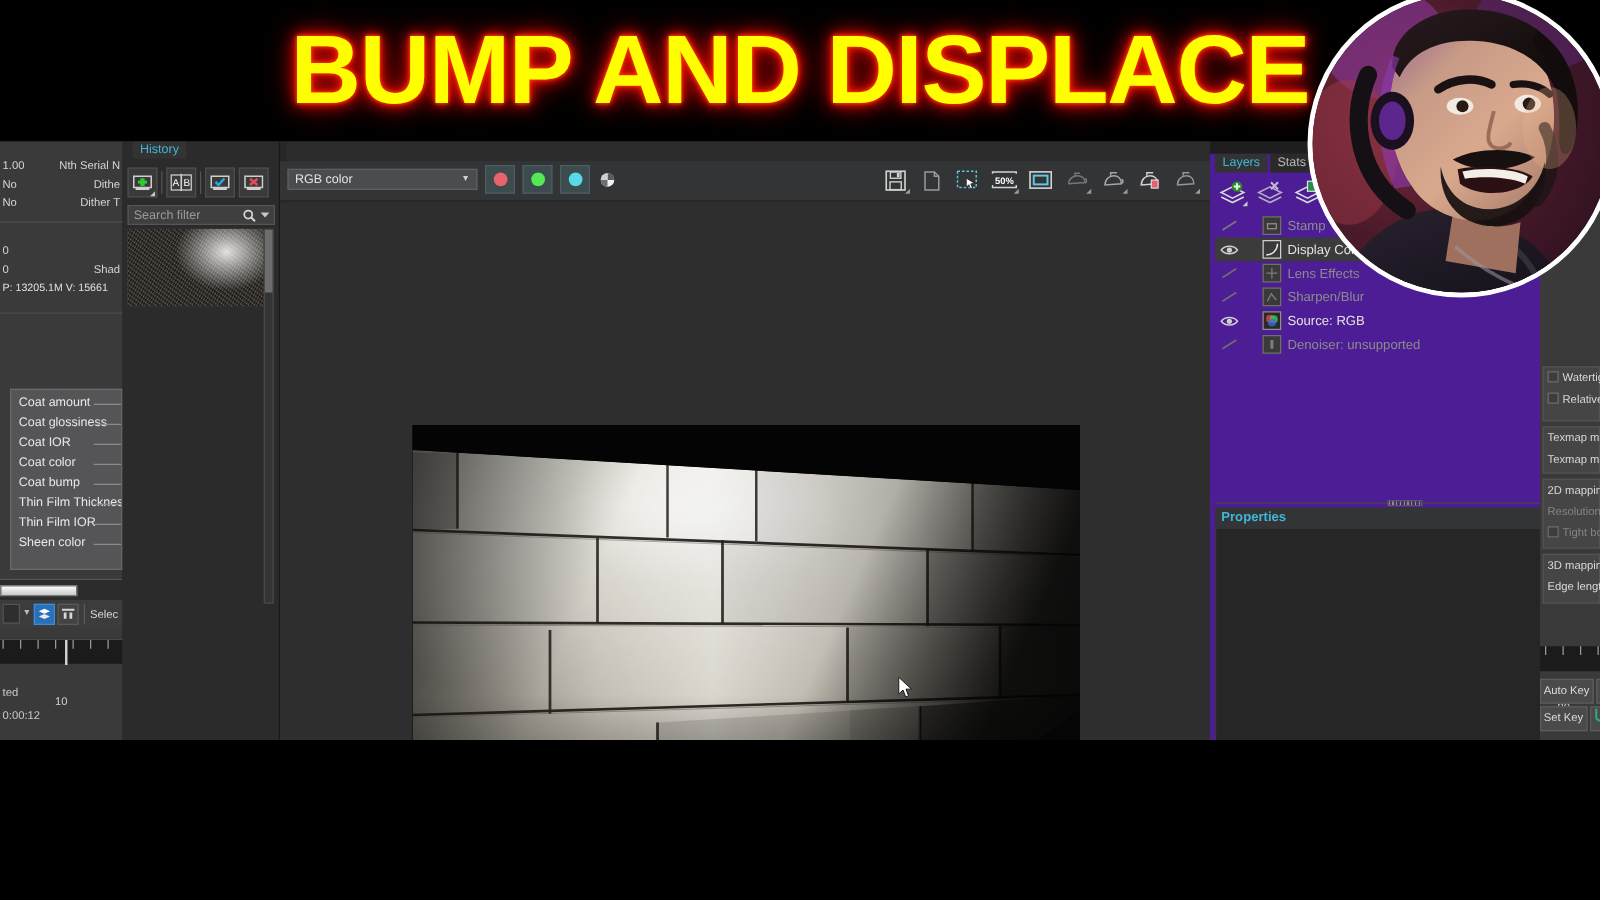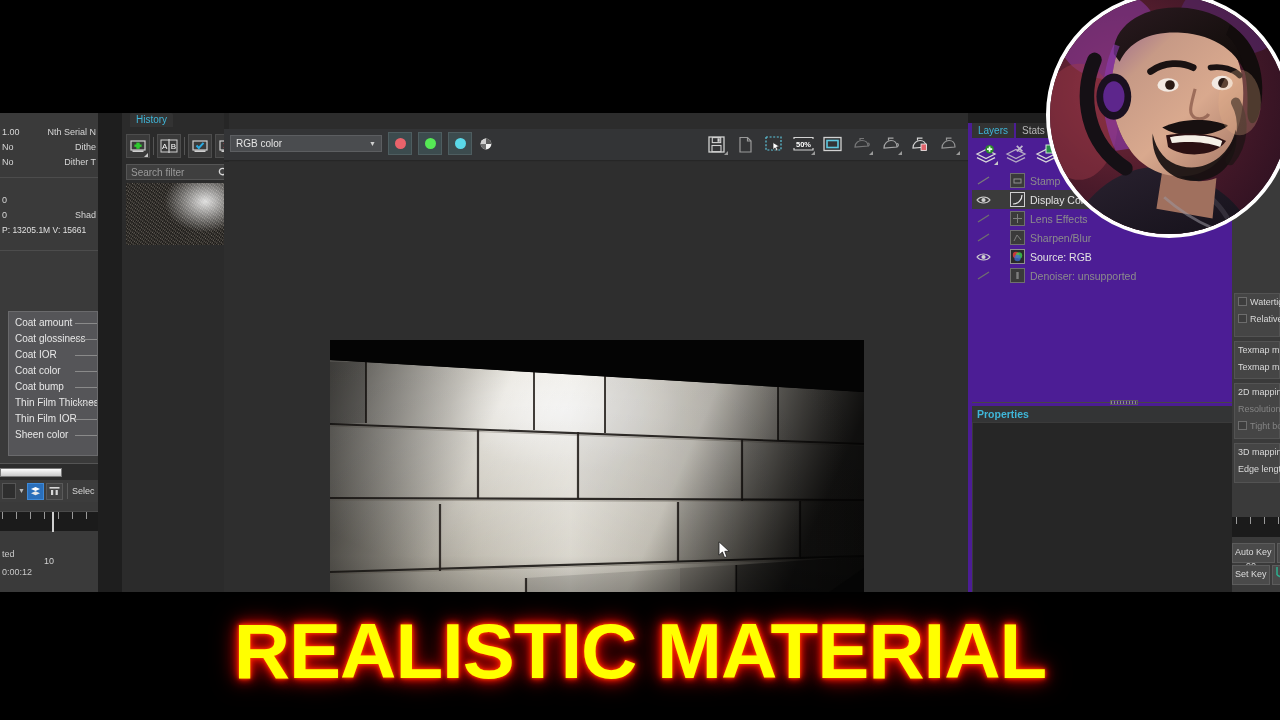--- a/index.html
+++ b/index.html
@@ -81,21 +81,21 @@
   .frame-slider { position: absolute; left: 52px; top: 0; width: 2px; height: 20px; background: #cfcfcf; }
 
   .status-lines {
     position: absolute; left: 0; top: 432px; width: 98px;
     color: #c9c9c9; font-size: 9px; line-height: 18px; padding-left: 2px;
   }
 
   
   .history-panel {
     position: absolute; left: 98px; top: 0; width: 126px; height: 479px;
-    background: #2b2b2b; border-right: 1px solid #1a1a1a; margin-left: 24px;
+    background: #2b2b2b; border-right: 1px solid #1a1a1a;
   }
   .panel-tab {
     position: absolute; left: 8px; top: 0px; height: 14px;
     color: #3fb6d8; font-size: 10px; background: #333; padding: 0 6px;
     line-height: 14px; border-top-left-radius: 2px; border-top-right-radius: 2px;
   }
   .hist-toolbar {
     position: absolute; left: 4px; top: 18px; width: 118px; height: 30px;
     display: flex; align-items: center; gap: 3px;
   }
@@ -782,21 +782,21 @@
             <path d="M2 1 L2 9 M13 1 L13 9" stroke="#2fa88a" stroke-width="1.6"></path>
             <path d="M2 9 L7.5 12 L13 9" stroke="#2fa88a" stroke-width="1.6" fill="none"></path>
             <rect x="5" y="1" width="5" height="3" fill="#2fa88a"></rect>
           </svg>
         </div>
       </div>
     </div>
 
   </div>
 
-  <div class="title-bottom">REALISTIC MATERIAL</div>
+  <div class="title-top">BUMP AND DISPLACE</div>
 
   <div class="webcam">
     <svg class="wc-inner" viewBox="0 0 246 246">
       <defs>
         <radialGradient id="bgw" cx="0.3" cy="0.4" r="0.85">
           <stop offset="0" stop-color="#7a2a3a"></stop>
           <stop offset="0.5" stop-color="#4a1a2a"></stop>
           <stop offset="1" stop-color="#2a1020"></stop>
         </radialGradient>
         <linearGradient id="skin" x1="0.1" y1="0" x2="0.9" y2="1">

